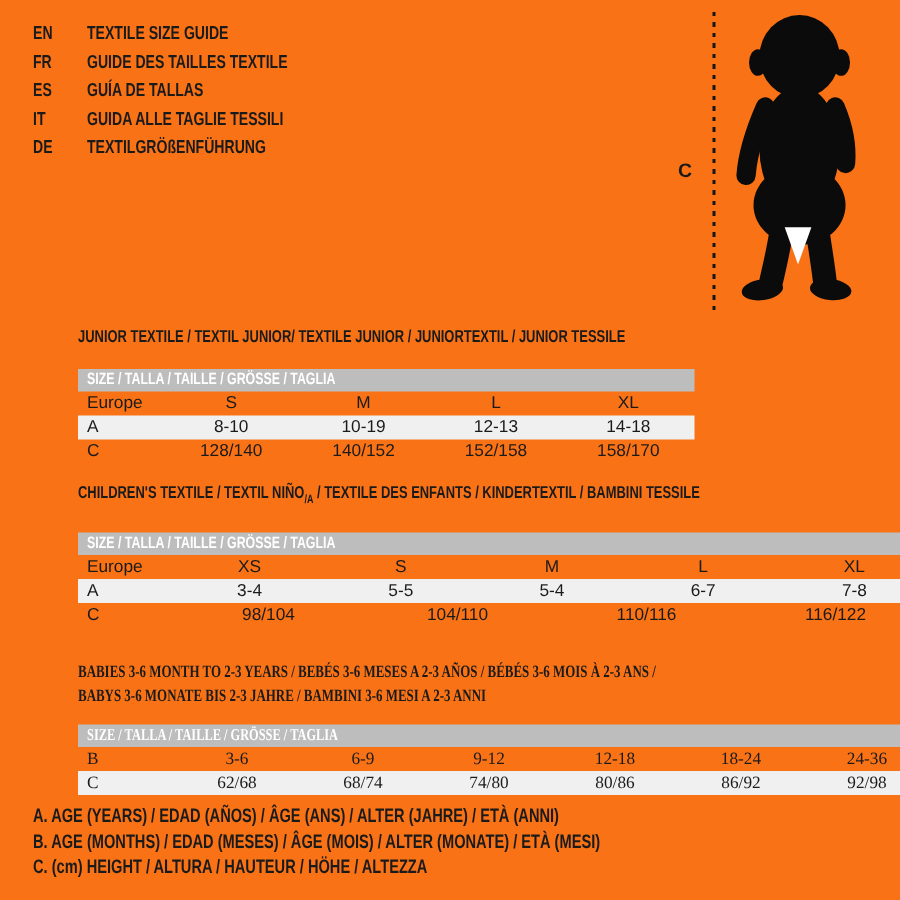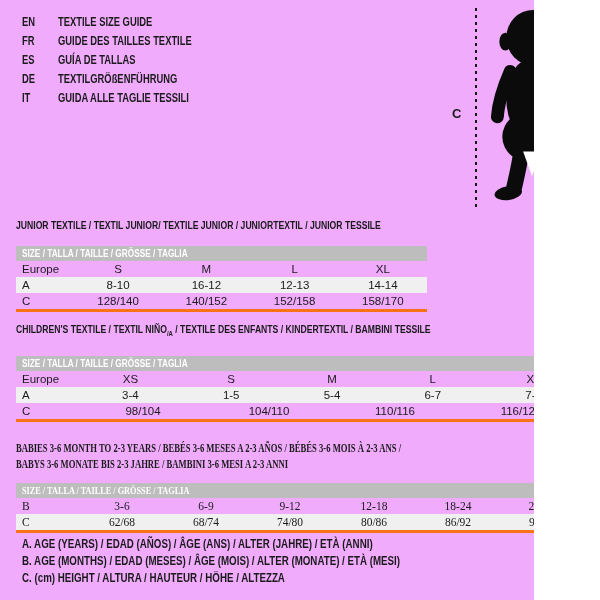--- a/index.html
+++ b/index.html
@@ -9,21 +9,21 @@
     --alt-row-bg:#f0f0f0;
     --silhouette:#0b0b0b;
   }
   *{box-sizing:border-box;margin:0;padding:0;}
   html,body{background:#ffffff;}
   body{
     width:600px;height:600px;
     font-family:"Liberation Sans", sans-serif;
     color:var(--text);
   }
-  .canvas{position:relative;width:534px;height:600px;background:#f0abfc;overflow:hidden;}
+  .canvas{position:relative;width:600px;height:600px;background:#f97316;overflow:hidden;}
 
   .condensed{
     display:inline-block;
     transform:scaleX(0.75);
     transform-origin:left center;
     white-space:nowrap;
   }
 
   
   .lang-list{position:absolute;left:22px;top:13px;}
@@ -33,21 +33,21 @@
 
   
   .figure-line{
     position:absolute;left:475px;top:8px;width:2px;height:200px;
     background:repeating-linear-gradient(to bottom,#161616 0 3px,transparent 3px 7px);
   }
   .figure-label{position:absolute;left:452px;top:106px;font-size:13px;font-weight:bold;}
   .baby{position:absolute;left:484px;top:8px;}
 
   
-  .tbl{position:absolute;border-bottom:3px solid #f97316;}
+  .tbl{position:absolute;border-bottom:3px solid #f97316;margin-left:36px;}
   .tbl1{left:16px;top:215px;width:411px;}
   .tbl2{left:16px;top:319px;width:568px;}
   .tbl3{left:16px;top:440px;width:568px;font-family:Liberation Serif, serif;}
   .tbl-title{font-weight:bold;font-size:11.5px;line-height:12px;}
   .tbl3 .tbl-title{line-height:16px;}
   .tbl-title sub{font-size:8px;}
   .band{
     margin-top:13px;height:15px;line-height:15px;
     background:var(--band-bg);color:var(--band-text);
     font-weight:bold;font-size:11px;padding-left:6px;
@@ -84,28 +84,28 @@
         </span>
       </div>
     <div class="lang-row">
         <span class="condensed">
           <span class="lang-code">ES</span>
           <span class="lang-title">GUÍA DE TALLAS</span>
         </span>
       </div>
     <div class="lang-row">
         <span class="condensed">
+          <span class="lang-code">IT</span>
+          <span class="lang-title">GUIDA ALLE TAGLIE TESSILI</span>
+        </span>
+      </div>
+    <div class="lang-row">
+        <span class="condensed">
           <span class="lang-code">DE</span>
           <span class="lang-title">TEXTILGRÖßENFÜHRUNG</span>
-        </span>
-      </div>
-    <div class="lang-row">
-        <span class="condensed">
-          <span class="lang-code">IT</span>
-          <span class="lang-title">GUIDA ALLE TAGLIE TESSILI</span>
         </span>
       </div>
   </div>
 
   <div class="figure-line"></div>
   <div class="figure-label">C</div>
   <svg class="baby" viewBox="0 0 100 200" width="100" height="198" aria-hidden="true">
     <g fill="var(--silhouette)" stroke="none">
       <ellipse cx="21" cy="34" rx="6" ry="9"></ellipse>
       <ellipse cx="77" cy="34" rx="6" ry="9"></ellipse>
@@ -132,23 +132,23 @@
     <div class="row">
       <span class="lbl">Europe</span>
       <span class="cell">S</span>
       <span class="cell">M</span>
       <span class="cell">L</span>
       <span class="cell">XL</span>
     </div>
     <div class="row alt">
       <span class="lbl">A</span>
       <span class="cell">8-10</span>
-      <span class="cell">16-12</span>
+      <span class="cell">10-19</span>
       <span class="cell">12-13</span>
-      <span class="cell">14-14</span>
+      <span class="cell">14-18</span>
     </div>
     <div class="row">
       <span class="lbl">C</span>
       <span class="cell">128/140</span>
       <span class="cell">140/152</span>
       <span class="cell">152/158</span>
       <span class="cell">158/170</span>
     </div>
   </section>
 
@@ -159,21 +159,21 @@
       <span class="lbl">Europe</span>
       <span class="cell">XS</span>
       <span class="cell">S</span>
       <span class="cell">M</span>
       <span class="cell">L</span>
       <span class="cell">XL</span>
     </div>
     <div class="row alt">
       <span class="lbl">A</span>
       <span class="cell">3-4</span>
-      <span class="cell">1-5</span>
+      <span class="cell">5-5</span>
       <span class="cell">5-4</span>
       <span class="cell">6-7</span>
       <span class="cell">7-8</span>
     </div>
     <div class="row">
       <span class="lbl">C</span>
       <span class="cell">98/104</span>
       <span class="cell">104/110</span>
       <span class="cell">110/116</span>
       <span class="cell">116/122</span>

